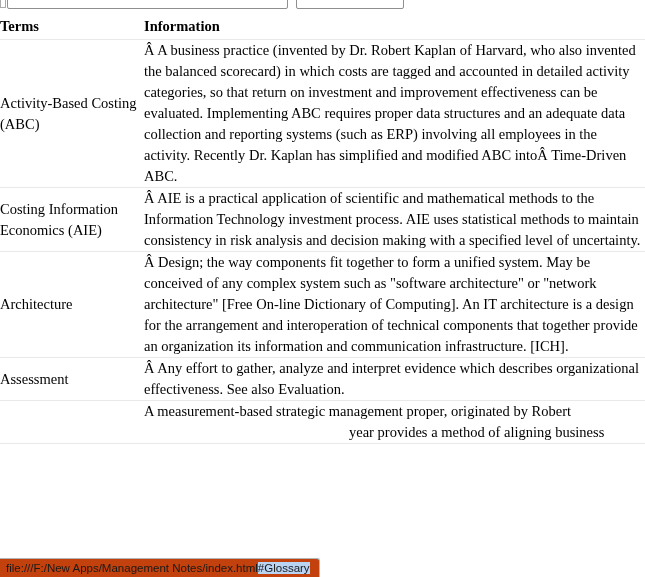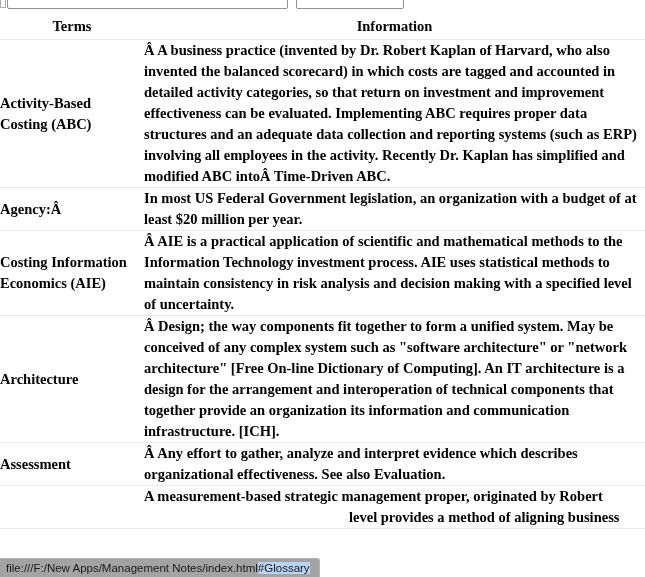--- a/index.html
+++ b/index.html
@@ -20,31 +20,31 @@
     position:absolute;left:0;top:-4px;width:6px;height:12px;
     border:1px solid #aaaaaa;background:#fff;box-sizing:border-box;
   }
   
   table.glossary{
     width:645px;border-collapse:collapse;table-layout:fixed;
     font-size:14.5px;line-height:21px;color:#000;
   }
   col.c-term{width:144px;}
   th{
-    font-weight:bold;text-align:center;font-size:14.5px;
+    font-weight:bold;text-align:left;font-size:14.5px;
     padding:4px 0 2px 0;border-bottom:1px solid #e9e9e9;
   }
-  td{vertical-align:middle;padding:0;border-bottom:1px solid #e9e9e9;font-weight:bold;}
+  td{vertical-align:middle;padding:0;border-bottom:1px solid #e9e9e9;}
   td.term-cell{padding-left:0;padding-right:4px;}
   td.def-cell{padding-right:2px;}
   .offset-line{margin-left:205px;}
   
   .statusbar{
     position:absolute;left:0;bottom:0;height:19px;box-sizing:border-box;
-    background:#a3a3a3;border:1px solid #b4b4b4;border-left:none;border-bottom:none;
+    background:#c2410c;border:1px solid #b4b4b4;border-left:none;border-bottom:none;
     border-top-right-radius:3px;padding:3px 9px 0 6px;
     font:11.5px "Liberation Sans",sans-serif;color:#1a1a1a;white-space:nowrap;
     z-index:5;
   }
   .statusbar .frag{background:#b9d3f3;}
 </style>
 </head>
 <body>
 
 <div class="page">
@@ -65,42 +65,38 @@
         <th>Terms</th>
         <th>Information</th>
       </tr>
     </thead>
     <tbody id="glossary-rows">
         <tr>
           <td class="term-cell">Activity-Based Costing (ABC)</td>
           <td class="def-cell">Â A business practice (invented by Dr. Robert Kaplan of Harvard, who also invented the balanced scorecard) in which costs are tagged and accounted in detailed activity categories, so that return on investment and improvement effectiveness can be evaluated. Implementing ABC requires proper data structures and an adequate data collection and reporting systems (such as ERP) involving all employees in the activity. Recently Dr. Kaplan has simplified and modified ABC intoÂ Time-Driven ABC.</td>
         </tr>
         <tr>
-          <td class="term-cell">Agency:Â</td>
-          <td class="def-cell">In most US Federal Government legislation, an organization with a budget of at least $20 million per year.</td>
-        </tr>
-        <tr>
           <td class="term-cell">Costing Information Economics (AIE)</td>
           <td class="def-cell">Â AIE is a practical application of scientific and mathematical methods to the Information Technology investment process. AIE uses statistical methods to maintain consistency in risk analysis and decision making with a specified level of uncertainty.</td>
         </tr>
         <tr>
           <td class="term-cell">Architecture</td>
           <td class="def-cell">Â Design; the way components fit together to form a unified system. May be conceived of any complex system such as "software architecture" or "network architecture" [Free On-line Dictionary of Computing]. An IT architecture is a design for the arrangement and interoperation of technical components that together provide an organization its information and communication infrastructure. [ICH].</td>
         </tr>
         <tr>
           <td class="term-cell">Assessment</td>
           <td class="def-cell">Â Any effort to gather, analyze and interpret evidence which describes organizational effectiveness. See also Evaluation.</td>
         </tr>
       </tbody>
     <tbody>
       <tr>
         <td class="term-cell"></td>
         <td class="def-cell">
           <div>A measurement-based strategic management proper, originated by Robert</div>
-          <div class="offset-line">level provides a method of aligning business</div>
+          <div class="offset-line">year provides a method of aligning business</div>
         </td>
       </tr>
     </tbody>
   </table>
 
   <div class="statusbar"><span>file:///F:/New Apps/Management Notes/index.html</span><span class="frag">#Glossary</span></div>
 
 </div>
 
 </body></html>

